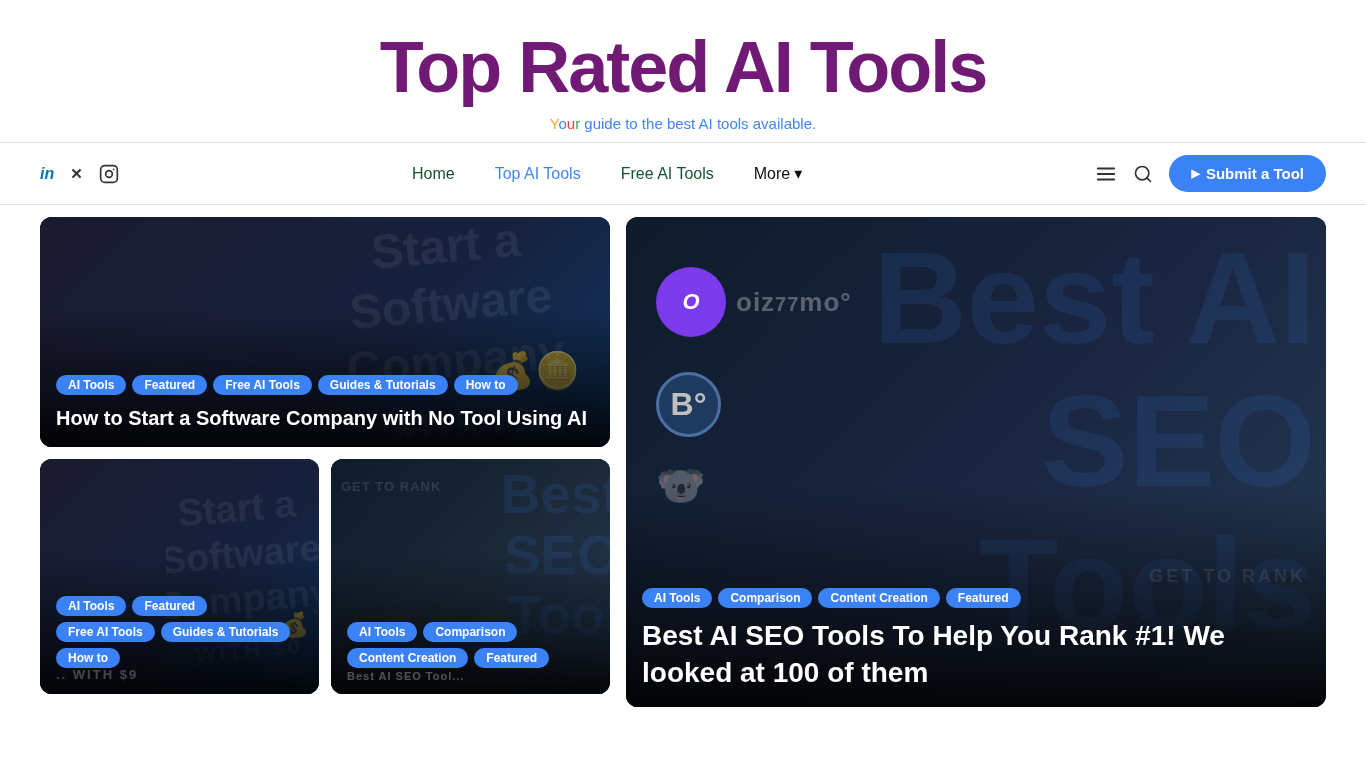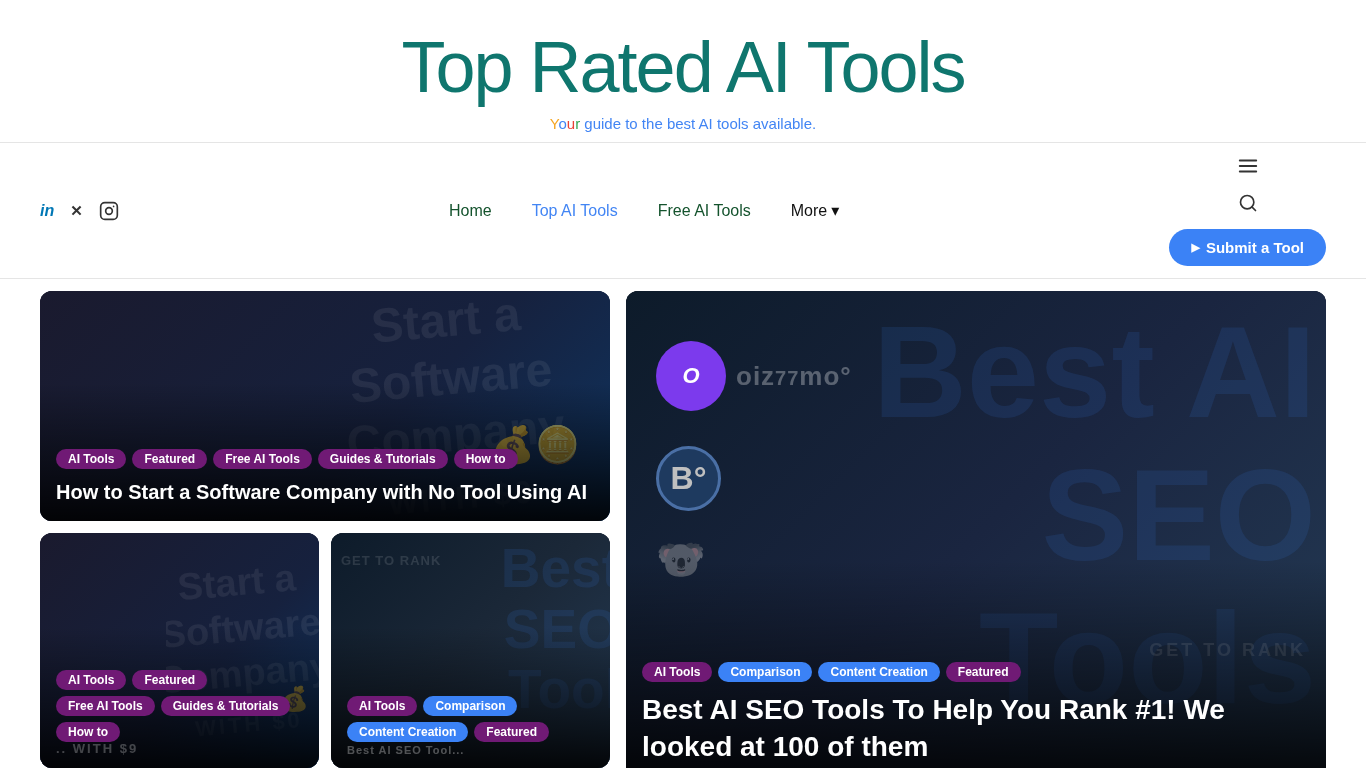--- a/index.html
+++ b/index.html
@@ -1,36 +1,36 @@
 <!DOCTYPE html>
 <html><head>
   <meta charset="utf-8">
   <style>
     * { margin: 0; padding: 0; box-sizing: border-box; }
     body { font-family: -apple-system, BlinkMacSystemFont, 'Segoe UI', sans-serif; background: #fff; color: #111; }
 
     
     .site-header { text-align: center; padding: 28px 20px 10px; }
-    .site-title { font-size: 72px; font-weight: 400; letter-spacing: -2px; color: #0f766e; line-height: 1.1; }
+    .site-title { font-size: 72px; font-weight: 700; letter-spacing: -2px; color: #701a75; line-height: 1.1; }
     .site-tagline { margin-top: 8px; font-size: 15px; }
     .site-tagline span.y { color: #f5a623; }
     .site-tagline span.o { color: #4285F4; }
     .site-tagline span.u { color: #EA4335; }
     .site-tagline span.r { color: #34A853; }
     .site-tagline span.plain { color: #4285F4; margin-top: 41px; }
 
     
     nav { display: flex; align-items: center; justify-content: space-between; padding: 12px 40px; border-top: 1px solid #e5e5e5; border-bottom: 1px solid #e5e5e5; }
     .nav-social { display: flex; gap: 16px; align-items: center; }
     .nav-social a { display: flex; align-items: center; justify-content: center; text-decoration: none; color: #333; }
     .nav-links { display: flex; gap: 40px; align-items: center; }
     .nav-links a { text-decoration: none; color: #14532d; font-size: 16px; font-weight: 500; }
     .nav-links a.active { color: #4285F4; }
     .nav-links .more { display: flex; align-items: center; gap: 4px; cursor: pointer; }
-    .nav-right { display: flex; align-items: center; gap: 16px; flex-direction: column; }
+    .nav-right { display: flex; align-items: center; gap: 16px; }
     .nav-icon { cursor: pointer; display: flex; align-items: center; color: #333; }
     .submit-btn { background: #3b82f6; color: #fff; border: none; border-radius: 50px; padding: 10px 22px; font-size: 15px; font-weight: 600; cursor: pointer; display: flex; align-items: center; gap: 6px; }
     .submit-btn::before { content: '▶'; font-size: 11px; }
 
     
     .main-content { display: flex; gap: 0; padding: 12px 40px; gap: 16px; }
     .left-col { display: flex; flex-direction: column; gap: 12px; width: 570px; flex-shrink: 0; }
     .right-col { flex: 1; }
 
     
@@ -40,21 +40,21 @@
     .card-small { height: 235px; flex: 1; border-radius: 12px; overflow: hidden; position: relative; background: #1a1a2e; cursor: pointer; }
 
     .card-bg { width: 100%; height: 100%; position: absolute; top: 0; left: 0; background: linear-gradient(135deg, #1a1a2e 0%, #16213e 50%, #0f3460 100%); }
     .card-bg-seo { background: linear-gradient(135deg, #0d1b2a 0%, #1b2838 50%, #243b55 100%); }
 
     
     .card-overlay { position: absolute; bottom: 0; left: 0; right: 0; height: 60%; background: linear-gradient(to top, rgba(0,0,0,0.9) 0%, transparent 100%); }
 
     .card-content { position: absolute; bottom: 0; left: 0; right: 0; padding: 16px; }
     .card-tags { display: flex; flex-wrap: wrap; gap: 6px; margin-bottom: 10px; }
-    .tag { background: #701a75; color: #fff; border-radius: 50px; padding: 3px 12px; font-size: 12px; font-weight: 600; }
+    .tag { background: #3b82f6; color: #fff; border-radius: 50px; padding: 3px 12px; font-size: 12px; font-weight: 600; }
     .tag-comparison { background: #3b82f6; }
     .tag-content { background: #3b82f6; }
     .card-title { color: #fff; font-size: 20px; font-weight: 700; line-height: 1.3; }
 
     
     .right-col .card { height: 500px; border-radius: 12px; }
     .right-col .card-title { font-size: 28px; }
 
   </style>
 </head>

